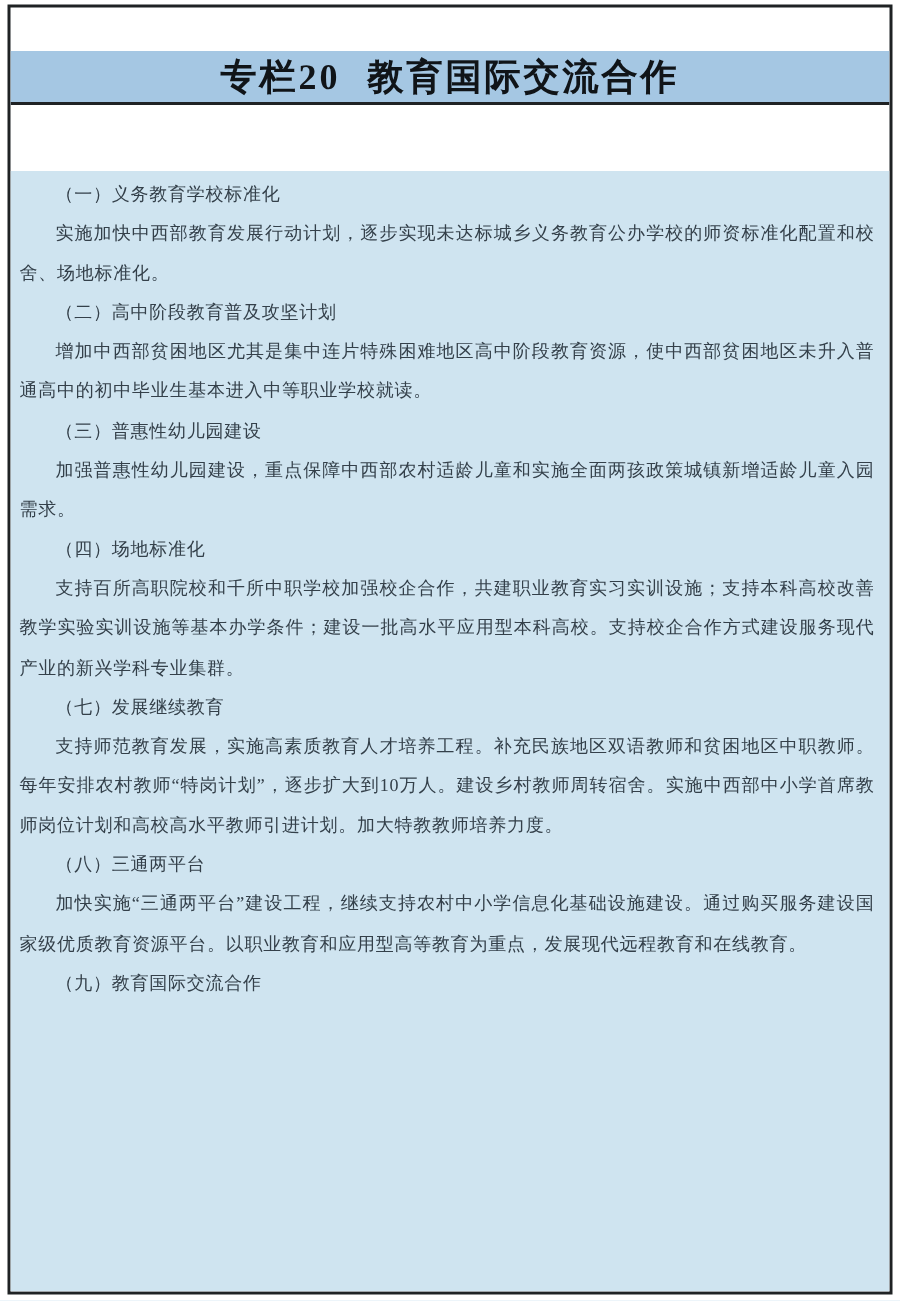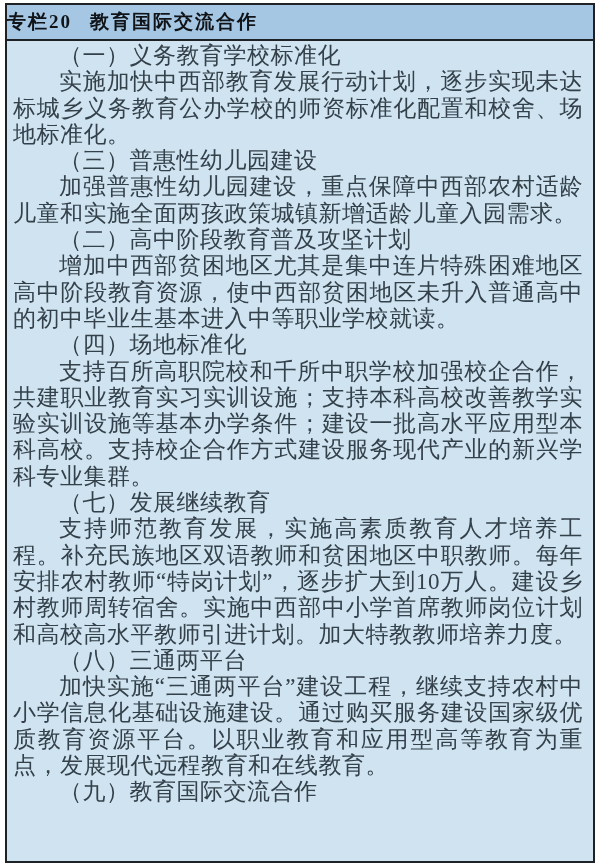--- a/index.html
+++ b/index.html
@@ -28,37 +28,39 @@
     display: flex;
     flex-direction: column;
     overflow: hidden;
   }
   .panel-header {
     flex: 0 0 36px;
     background: var(--header-bg);
     border-bottom: 2px solid var(--border);
     display: flex;
     align-items: center;
-    justify-content: flex-start;
+    justify-content: center;
     font-weight: bold;
-    font-size: 19px;
+    font-size: 24px;
     color: var(--title-text);
     letter-spacing: 2px;
+    margin-top: 29px;
   }
   .title-prefix { margin-right: 18px; }
   .panel-body {
     flex: 1 1 auto;
     background: var(--body-bg);
     padding: 2px 10px 2px 6px;
-    font-size: 23px;
+    font-size: 12px;
     line-height: 26.3px;
     color: var(--text);
     text-align: justify;
     letter-spacing: 0.5px;
     overflow: hidden;
+    margin-top: 44px;
   }
   .panel-body p {
     margin: 0;
     text-indent: 2em;
   }
   .section-heading {
     
   }
 </style>
 </head>
@@ -70,27 +72,27 @@
       <span class="title-prefix">专栏20</span>
       <span class="title-text">教育国际交流合作</span>
     </div>
     <div class="panel-body" id="sections">
   <section class="section">
     <p class="section-heading">（一）义务教育学校标准化</p>
     <p class="section-paragraph">实施加快中西部教育发展行动计划，逐步实现未达标城乡义务教育公办学校的师资标准化配置和校舍、场地标准化。</p>
   </section>
 
   <section class="section">
-    <p class="section-heading">（三）普惠性幼儿园建设</p>
-    <p class="section-paragraph">加强普惠性幼儿园建设，重点保障中西部农村适龄儿童和实施全面两孩政策城镇新增适龄儿童入园需求。</p>
+    <p class="section-heading">（二）高中阶段教育普及攻坚计划</p>
+    <p class="section-paragraph">增加中西部贫困地区尤其是集中连片特殊困难地区高中阶段教育资源，使中西部贫困地区未升入普通高中的初中毕业生基本进入中等职业学校就读。</p>
   </section>
 
   <section class="section">
-    <p class="section-heading">（二）高中阶段教育普及攻坚计划</p>
-    <p class="section-paragraph">增加中西部贫困地区尤其是集中连片特殊困难地区高中阶段教育资源，使中西部贫困地区未升入普通高中的初中毕业生基本进入中等职业学校就读。</p>
+    <p class="section-heading">（三）普惠性幼儿园建设</p>
+    <p class="section-paragraph">加强普惠性幼儿园建设，重点保障中西部农村适龄儿童和实施全面两孩政策城镇新增适龄儿童入园需求。</p>
   </section>
 
   <section class="section">
     <p class="section-heading">（四）场地标准化</p>
     <p class="section-paragraph">支持百所高职院校和千所中职学校加强校企合作，共建职业教育实习实训设施；支持本科高校改善教学实验实训设施等基本办学条件；建设一批高水平应用型本科高校。支持校企合作方式建设服务现代产业的新兴学科专业集群。</p>
   </section>
 
 
 
   <section class="section">

